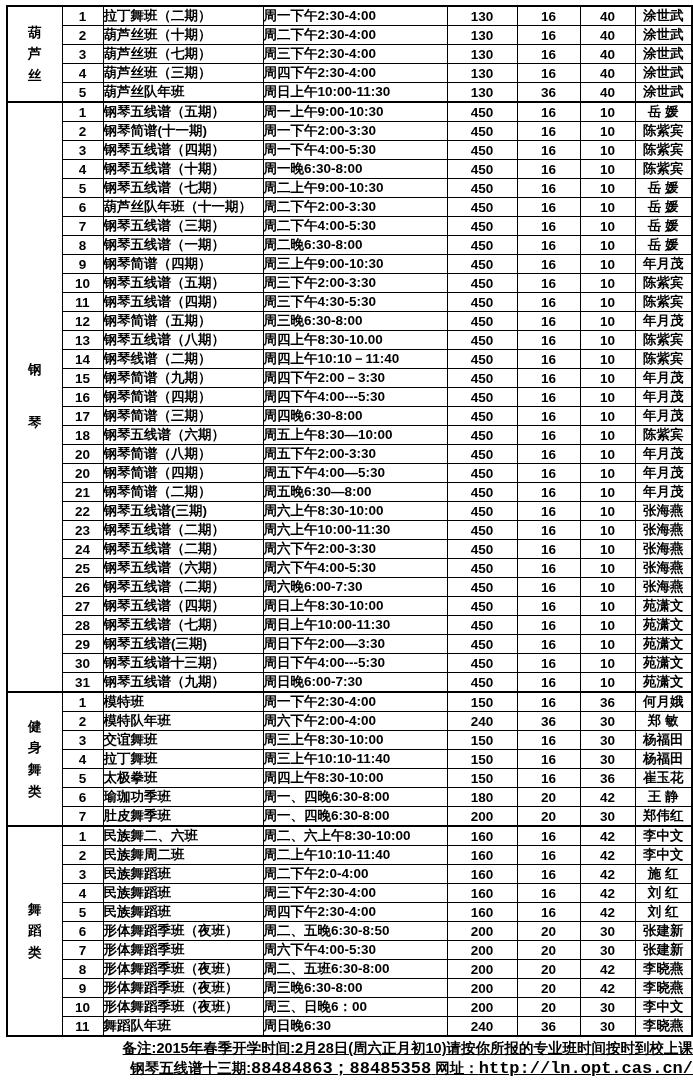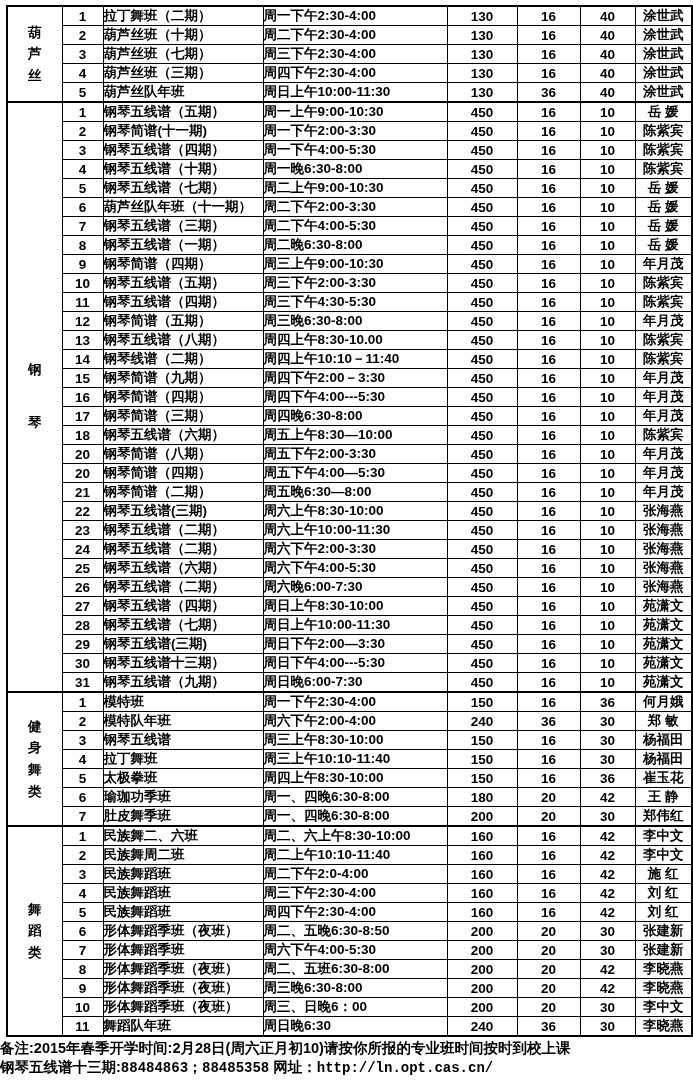--- a/index.html
+++ b/index.html
@@ -22,27 +22,28 @@
     white-space:nowrap;
     vertical-align:middle;
   }
   tr.sec-start td{border-top:2px solid #000;}
   td.num{text-align:center;}
   td.left{text-align:left;padding-left:4px;}
   td.cat{text-align:center;vertical-align:middle;font-size:18px;}
   td.cat span{display:block;line-height:1.6;}
   .sec-1 span{line-height:3.9 !important;}
   .footer{
-    text-align:left;
+    text-align:right;
     font-size:14.5px;
     line-height:1.32;
     margin-top:2px;
     font-weight:bold;
+    text-decoration:underline;
   }
-  .mono{font-family:"Liberation Mono","DejaVu Sans Mono",monospace;font-weight:bold;font-size:14px;}
+  .mono{font-family:"Liberation Mono","DejaVu Sans Mono",monospace;font-weight:bold;font-size:17px;}
 </style>
 </head>
 <body>
 
 <table class="sched">
   <colgroup>
     <col style="width:55px">
       <col style="width:41px">
       <col style="width:160px">
       <col style="width:184px">
@@ -404,21 +405,21 @@
         <td class="num">2</td>
         <td class="left">模特队年班</td>
         <td class="left">周六下午2:00-4:00</td>
         <td class="num">240</td>
         <td class="num">36</td>
         <td class="num">30</td>
         <td class="num">郑 敏</td>
       </tr>
       <tr>
         <td class="num">3</td>
-        <td class="left">钢琴五线谱</td>
+        <td class="left">交谊舞班</td>
         <td class="left">周三上午8:30-10:00</td>
         <td class="num">150</td>
         <td class="num">16</td>
         <td class="num">30</td>
         <td class="num">杨福田</td>
       </tr>
       <tr>
         <td class="num">4</td>
         <td class="left">拉丁舞班</td>
         <td class="left">周三上午10:10-11:40</td>

